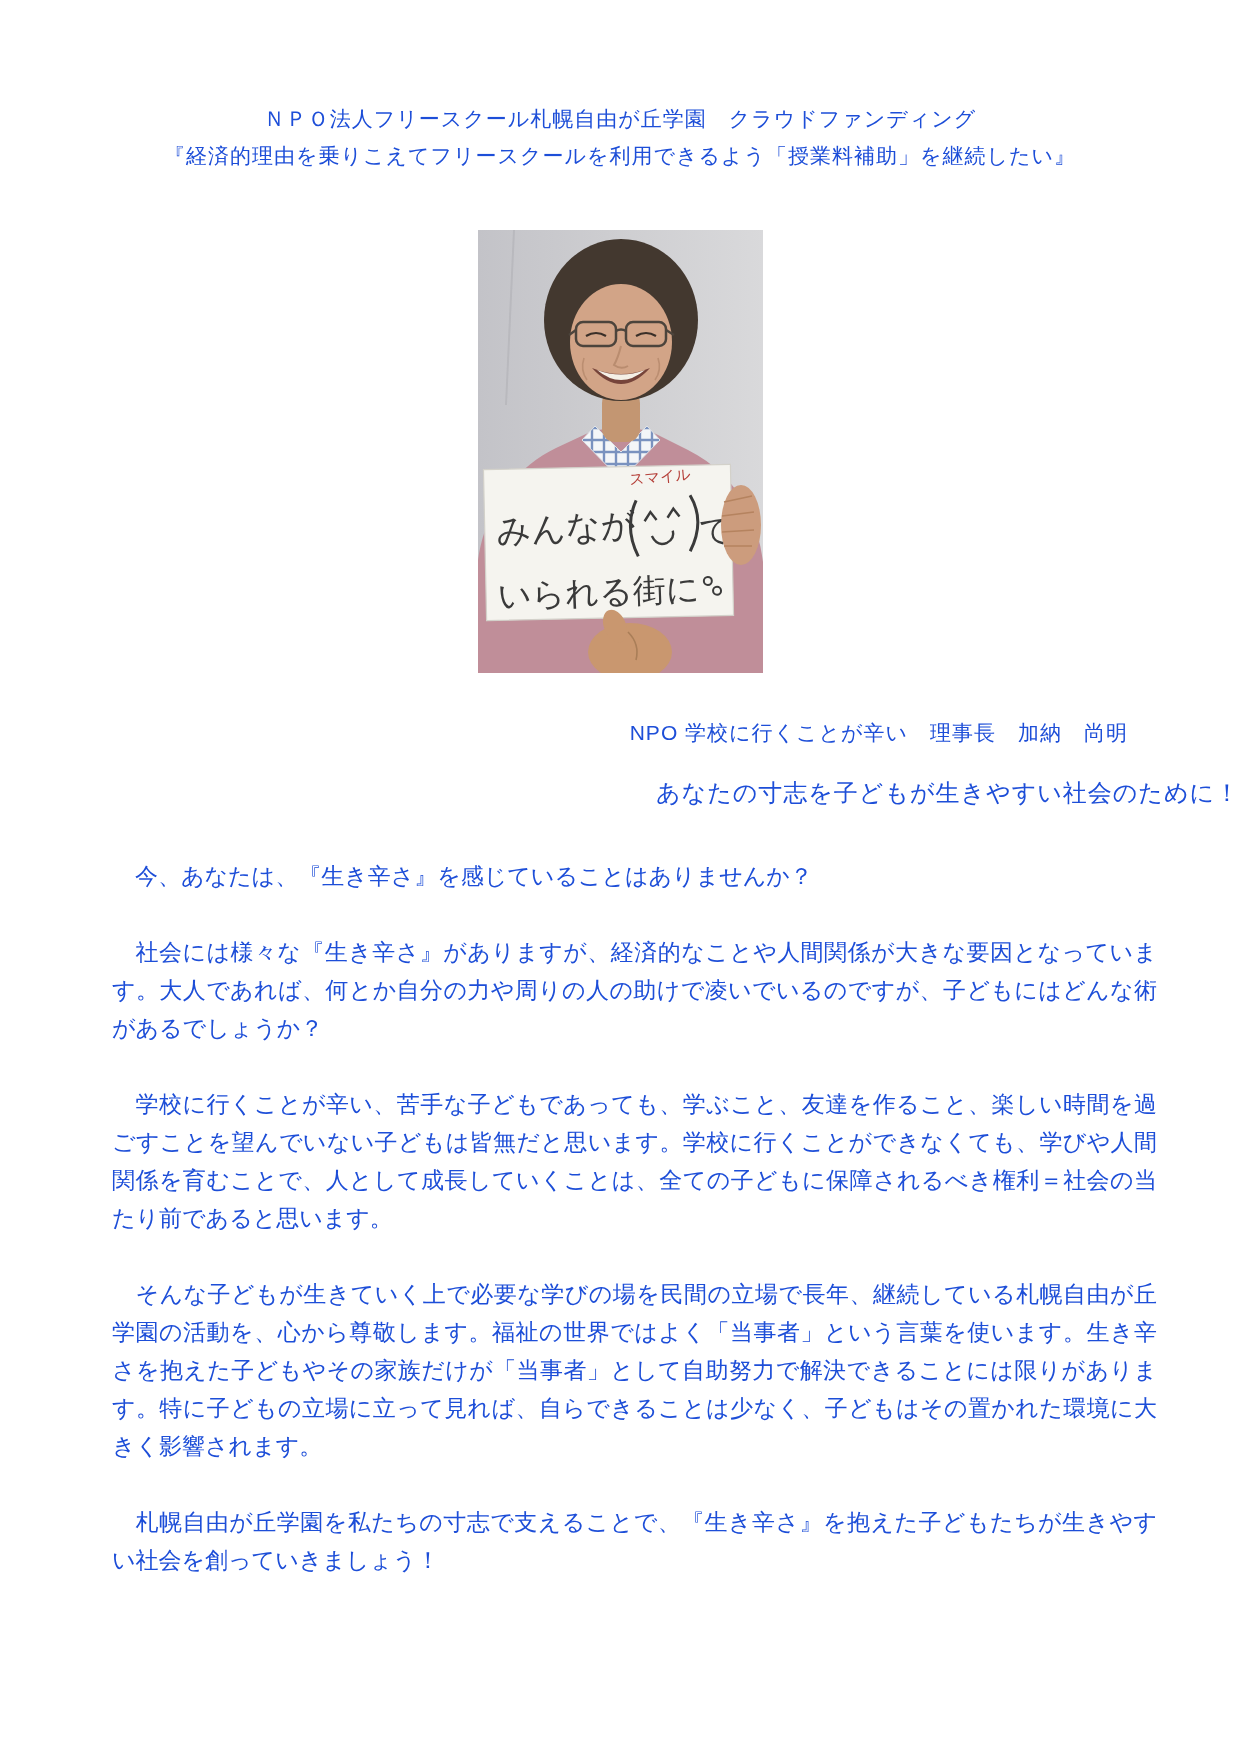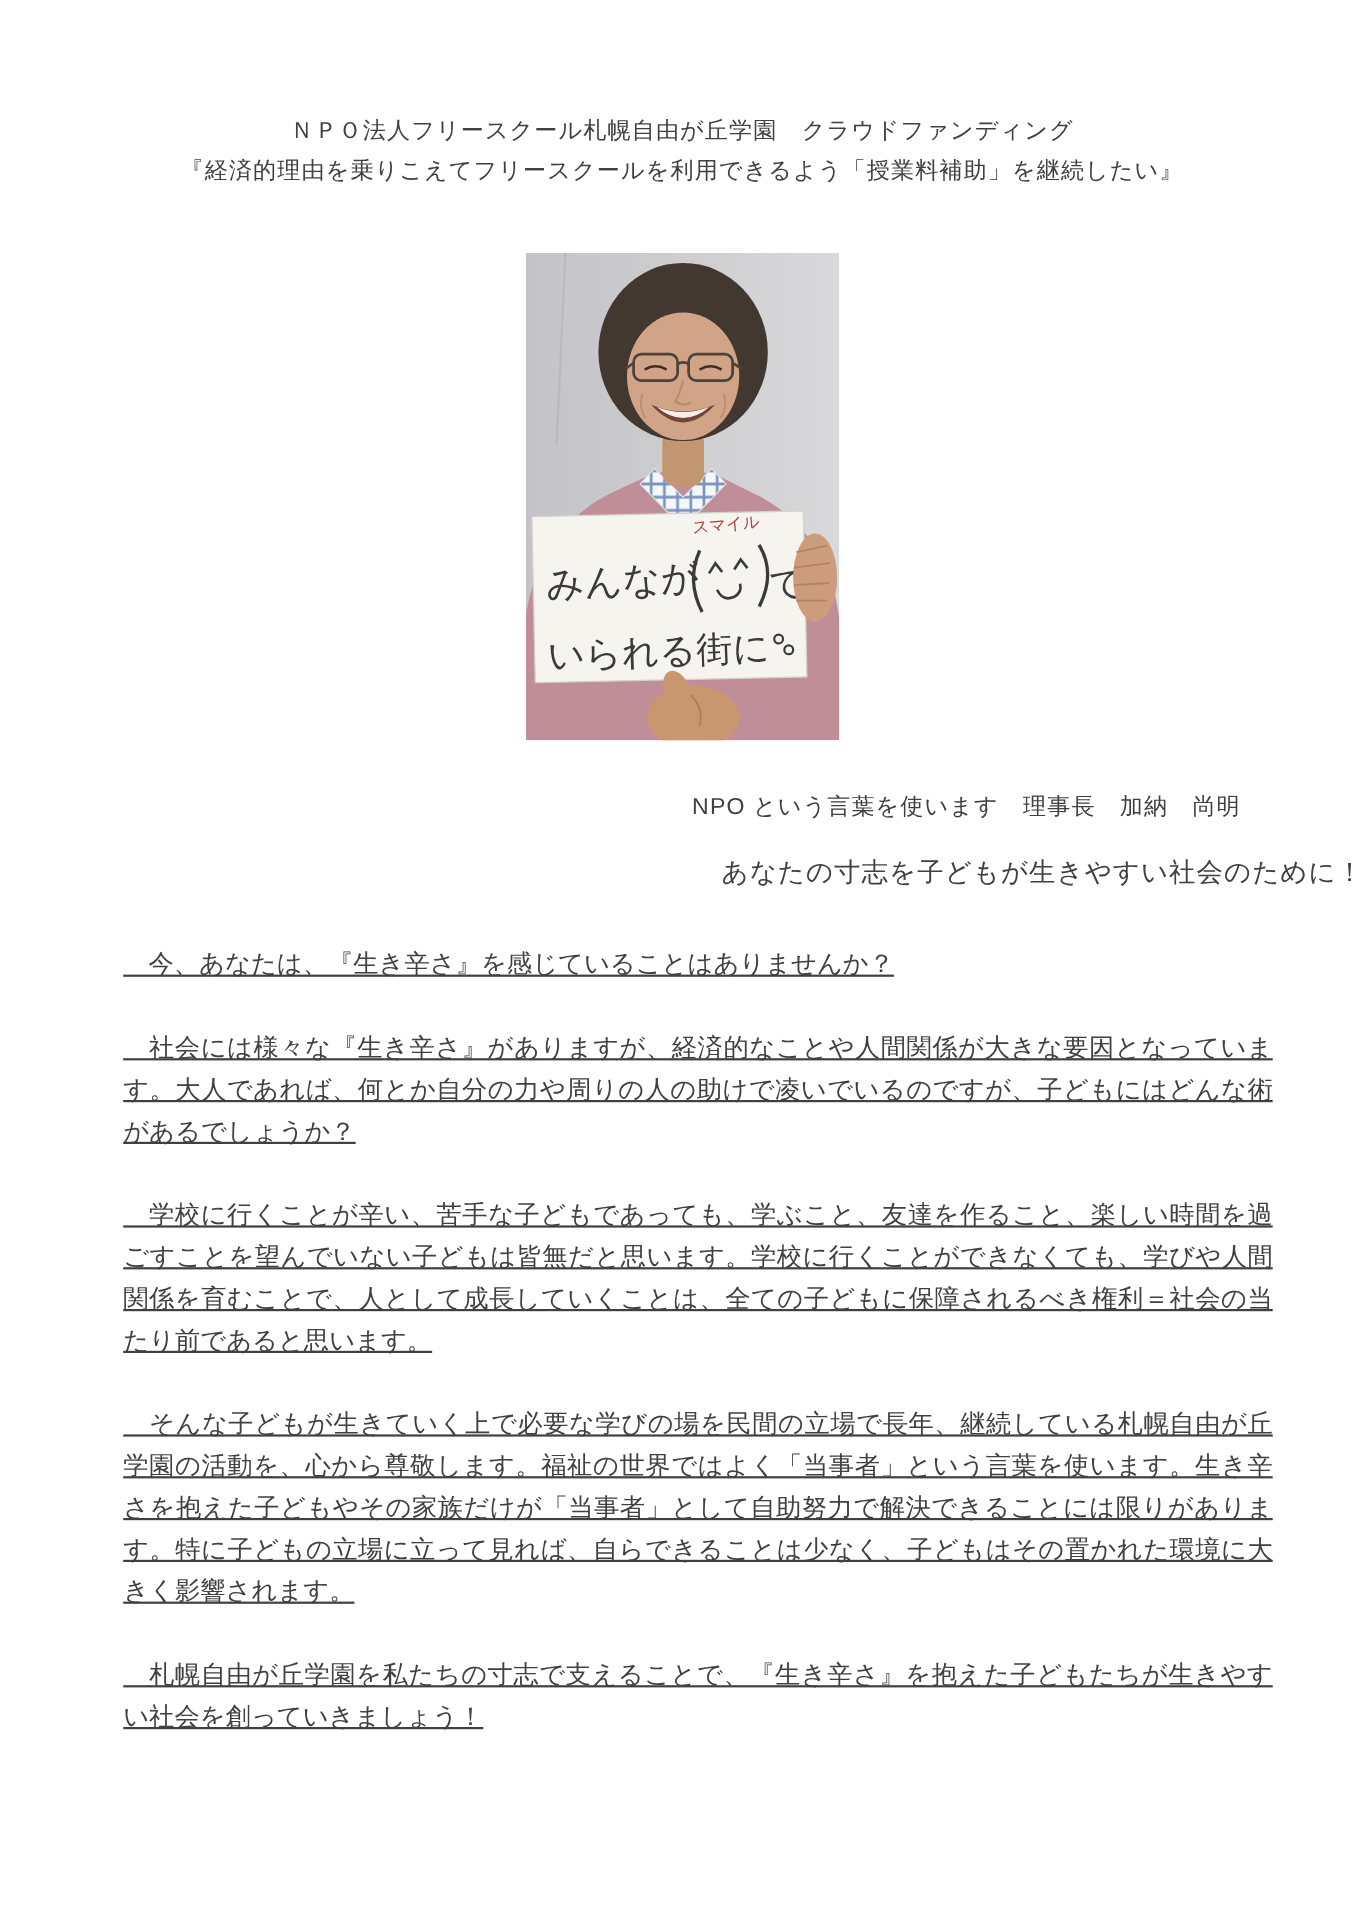--- a/index.html
+++ b/index.html
@@ -1,38 +1,38 @@
 <!DOCTYPE html>
 <html><head>
 <meta charset="utf-8">
 <style>
   html,body{margin:0;padding:0;background:#ffffff;}
   .page{
     width:1240px;height:1754px;background:#ffffff;position:relative;
-    font-family:"Liberation Sans","DejaVu Sans",sans-serif;color:#404040;
+    font-family:"Liberation Sans","DejaVu Sans",sans-serif;color:#1d4ed8;
     overflow:hidden;
   }
   .doc-header{
     padding-top:100px;text-align:center;
     font-size:21px;line-height:37px;letter-spacing:1px;
   }
   .doc-header div{white-space:nowrap;}
   .photo-row{margin-top:56px;display:flex;justify-content:center;}
   .photo-frame{width:285px;height:443px;line-height:0;}
   .attribution{
     margin-top:46px;padding-right:112px;text-align:right;
     font-size:21px;letter-spacing:1px;white-space:nowrap;
   }
   .heading{
     margin:30px 0 0 0;text-align:right;font-weight:400;
     font-size:24px;letter-spacing:1px;
   }
   .body-text{
     margin-top:48px;padding-left:112px;padding-right:83px;
-    font-size:23px;line-height:38px;text-align:justify;text-decoration:underline;
+    font-size:23px;line-height:38px;text-align:justify;
   }
   .body-text p{margin:0 0 38px 0;}
   .sign-font{font-family:"Liberation Sans","DejaVu Sans",sans-serif;}
 </style>
 </head>
 <body>
 
 <div class="page">
 
   <header class="doc-header">
@@ -113,21 +113,21 @@
 
         <g>
           <ellipse cx="152" cy="422" rx="42" ry="29" fill="#c9976f"></ellipse>
           <ellipse cx="137" cy="396" rx="11" ry="17" fill="#c9976f" transform="rotate(-22 137 396)"></ellipse>
           <path d="M150,402 Q162,414 158,430" stroke="#a97e58" stroke-width="1.6" fill="none"></path>
         </g>
       </svg>
     </figure>
   </div>
 
-  <div class="attribution">NPO という言葉を使います　理事長　加納　尚明</div>
+  <div class="attribution">NPO 学校に行くことが辛い　理事長　加納　尚明</div>
 
   <h1 class="heading">あなたの寸志を子どもが生きやすい社会のために！</h1>
 
   <section class="body-text">
     <p>　今、あなたは、『生き辛さ』を感じていることはありませんか？</p>
     <p>　社会には様々な『生き辛さ』がありますが、経済的なことや人間関係が大きな要因となっています。大人であれば、何とか自分の力や周りの人の助けで凌いでいるのですが、子どもにはどんな術があるでしょうか？</p>
     <p>　学校に行くことが辛い、苦手な子どもであっても、学ぶこと、友達を作ること、楽しい時間を過ごすことを望んでいない子どもは皆無だと思います。学校に行くことができなくても、学びや人間関係を育むことで、人として成長していくことは、全ての子どもに保障されるべき権利＝社会の当たり前であると思います。</p>
     <p>　そんな子どもが生きていく上で必要な学びの場を民間の立場で長年、継続している札幌自由が丘学園の活動を、心から尊敬します。福祉の世界ではよく「当事者」という言葉を使います。生き辛さを抱えた子どもやその家族だけが「当事者」として自助努力で解決できることには限りがあります。特に子どもの立場に立って見れば、自らできることは少なく、子どもはその置かれた環境に大きく影響されます。</p>
     <p>　札幌自由が丘学園を私たちの寸志で支えることで、『生き辛さ』を抱えた子どもたちが生きやすい社会を創っていきましょう！</p>
   </section>

